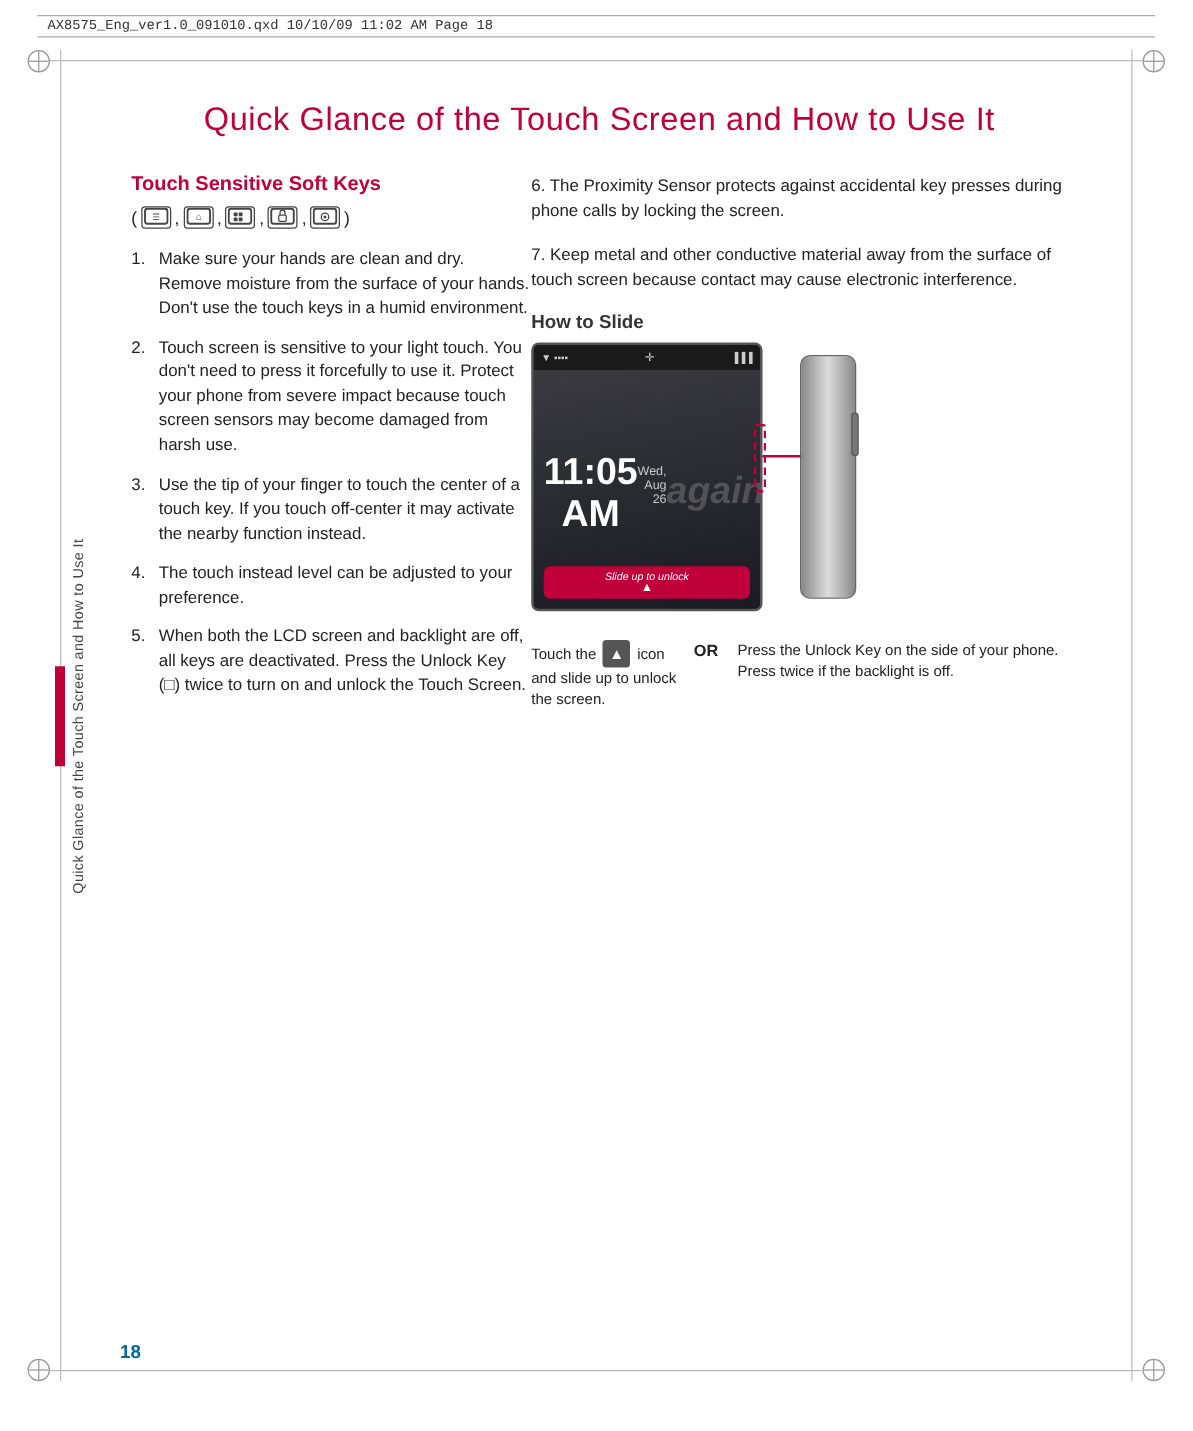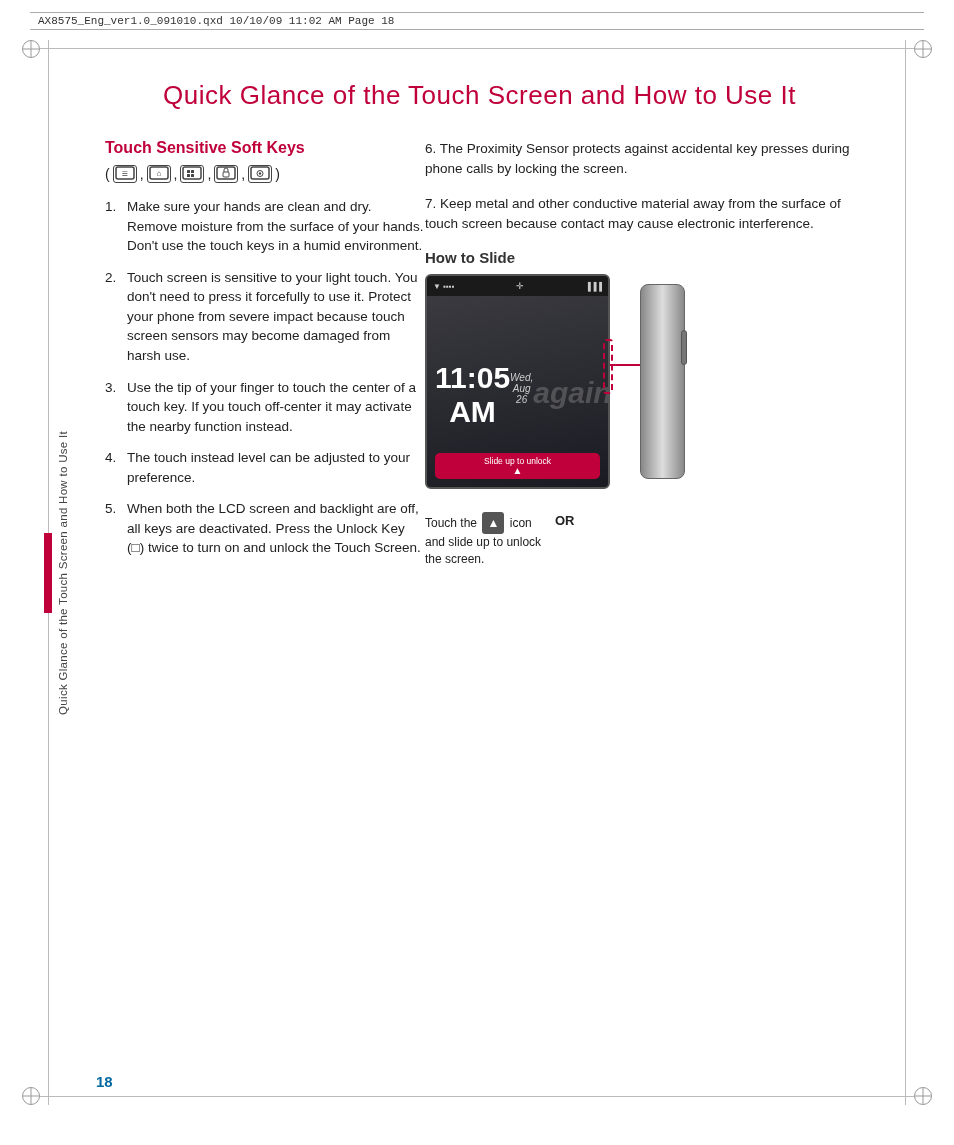--- a/index.html
+++ b/index.html
@@ -491,27 +491,27 @@
                 <span>▼ ▪▪▪▪</span>
               </div>
               <div style="font-size:9px; color:#ccc;">✛</div>
               <div class="status-battery">▐▐▐</div>
             </div>
 
             <div style="background: linear-gradient(170deg, #3a3a40 0%, #1a1a22 100%); flex:1; display:flex; flex-direction:row; align-items:center; padding: 10px 8px 8px 8px; position:relative; height:calc(100% - 20px);">
 
               <div style="font-size:30px; color:#fff; font-weight:bold; text-align:center; margin-top:5px;">11:05 AM</div>
 
-              <div style="font-size:10px; color:#ccc; text-align:center; margin-bottom:8px;font-style:italic;">Wed, Aug 26</div>
+              <div style="font-size:10px; color:#ccc; text-align:right; margin-bottom:8px;">Wed, Aug 26</div>
 
               <div style="font-size:30px; color:rgba(160,160,160,0.35); font-style:italic; font-weight:bold; text-align:center;">against</div>
 
               <div style="font-size:10px; color:rgba(200,200,200,0.2); text-align:center; margin-top:8px;">1 ENS</div>
 
-              <div style="position:absolute; bottom:8px; left:8px; right:8px; height:26px; background:#c0003a; border-radius:5px; display:flex; flex-direction:column; align-items:center; justify-content:center;">
+              <div style="position:absolute; bottom:8px; left:8px; right:8px; height:26px; background:#c0003a; border-radius:5px; display:flex; flex-direction:column; align-items:center; justify-content:center;font-style:italic;">
                 <span style="font-size:8.5px; color:#fff;">Slide up to unlock</span>
                 <span style="font-size:10px; color:#fff; line-height:1;">▲</span>
               </div>
             </div>
           </div>
 
           <div class="red-dot-box"></div>
 
           <div class="red-connector"></div>
 
@@ -521,19 +521,20 @@
 
         </div>
 
         <div class="unlock-description">
           <div class="unlock-desc-left">
             <span>Touch the</span>
             <span class="unlock-icon">▲</span>
             <span>icon and slide up to unlock the screen.</span>
           </div>
           <div class="unlock-or">OR</div>
+          <div class="unlock-desc-right">Press the Unlock Key on the side of your phone. Press twice if the backlight is off.</div>
         </div>
 
       </div>
 
     </div>
   </div>
 </div>
 
 </body></html>

